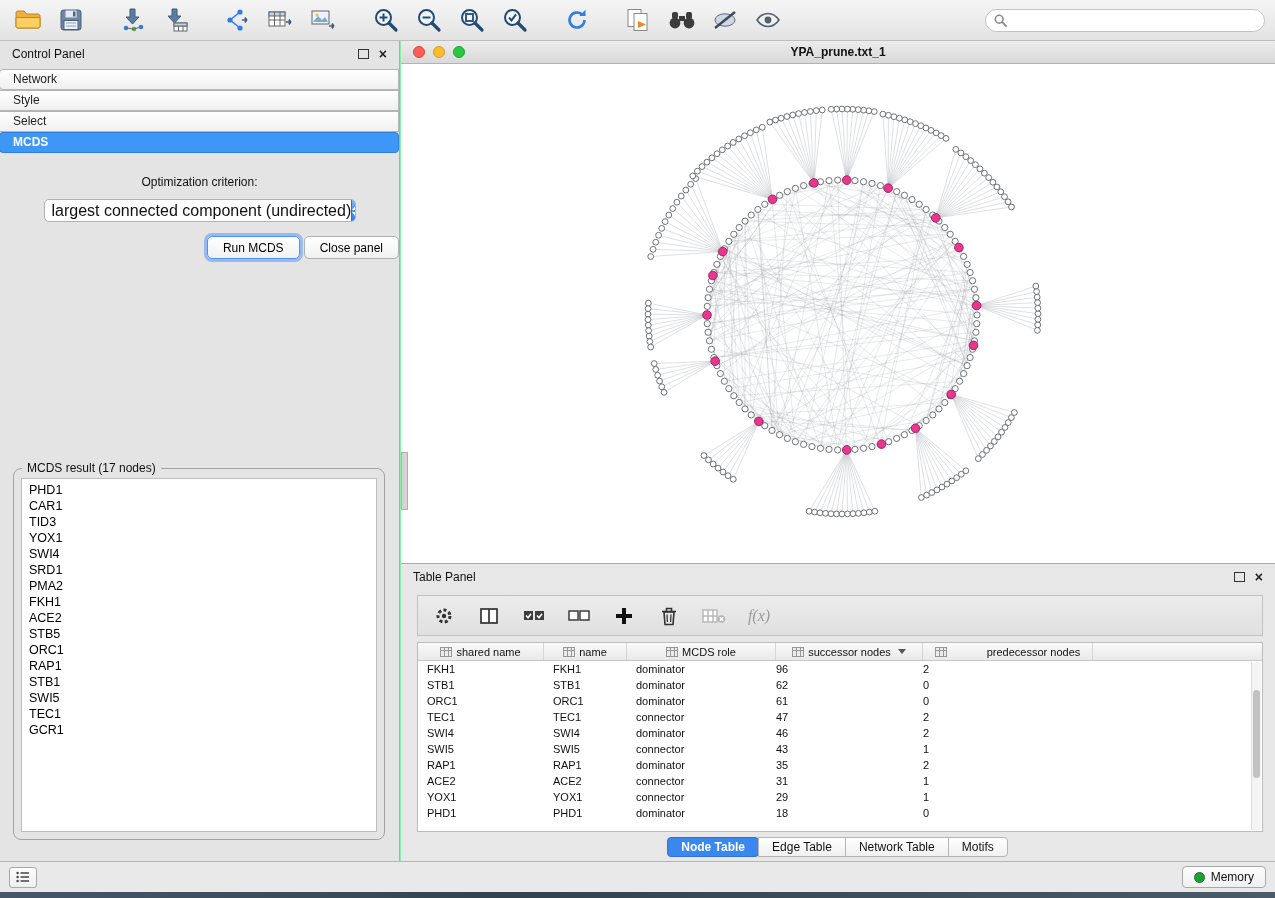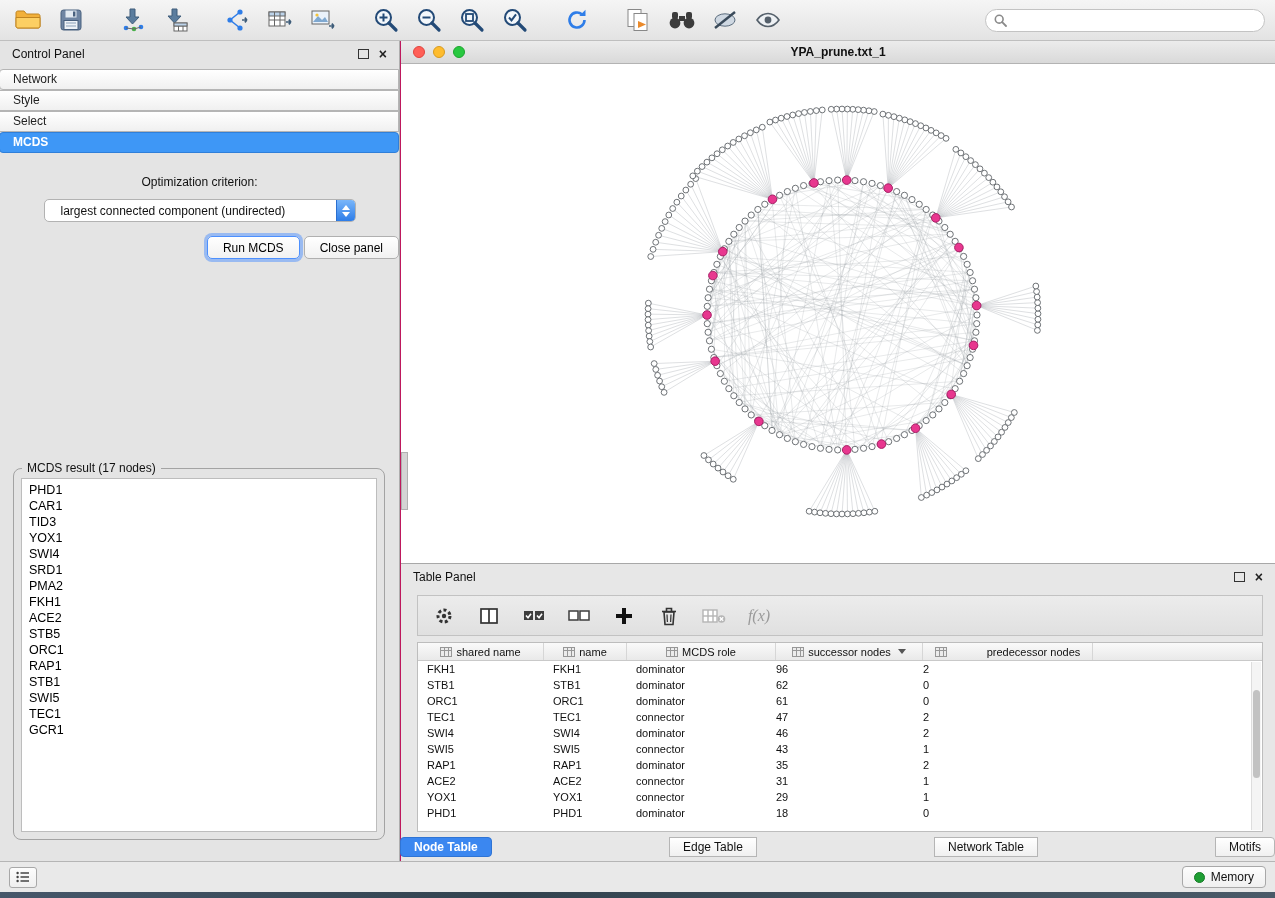--- a/index.html
+++ b/index.html
@@ -1,18 +1,18 @@
 <!DOCTYPE html>
 <html><head>
 <meta charset="utf-8">
 <style>
   * { box-sizing: border-box; margin: 0; padding: 0; }
   html,body { width:1275px; height:898px; overflow:hidden; }
   body { font-family:"Liberation Sans", sans-serif; font-size:12px; color:#111; background:#e8e8e8; }
-  #app { position:relative; width:1275px; height:898px; background:#be185d; }
+  #app { position:relative; width:1275px; height:898px; background:#86efac; }
 
   
   .toolbar { position:absolute; top:0; left:0; right:0; height:41px;
     background:linear-gradient(#f5f5f5,#e3e3e3); border-bottom:1px solid #bfbfbf;
     display:flex; align-items:center; padding:0 10px; gap:7px; }
   .tbtn { width:36px; height:31px; display:flex; align-items:center; justify-content:center;
     border-radius:4px; cursor:default; flex:0 0 auto; }
   .tsep { width:12px; height:1px; flex:0 0 auto; }
   .searchbox { margin-left:auto; width:280px; height:23px; background:#fff;
     border:1px solid #c3c3c3; border-radius:12px; display:flex; align-items:center;
@@ -28,21 +28,21 @@
   .win-close { font-size:14px; font-weight:bold; color:#222; line-height:10px; }
   .cp-tabs { display:flex; justify-content:center; margin-top:2px;flex-direction:column; }
   .cp-tab { height:21px; line-height:19px; padding:0 13px; background:linear-gradient(#ffffff,#f0f0f0);
     border:1px solid #b5b5b5; margin-left:-1px; font-size:12px; color:#222; }
   .cp-tab:first-child { border-radius:4px 0 0 4px; }
   .cp-tab:last-child { border-radius:0 4px 4px 0; }
   .cp-tab.sel { background:#3e97f6; border-color:#2f7fd9; color:#fff; border-radius:4px; font-weight:bold; }
   .opt-label { text-align:center; margin-top:22px; font-size:12px; }
   .dropdown { width:312px; height:23px; margin:10px auto 0 auto; background:#fff;
     border:1px solid #b2b2b2; border-radius:5px; display:flex; align-items:center; overflow:hidden; }
-  .dropdown .val { flex:1; padding-left:16px; font-size:12px; white-space:nowrap; }
+  .dropdown .val { flex:1; padding-left:7px; font-size:16px; white-space:nowrap; }
   .dd-stepper { width:19px; height:100%; background:linear-gradient(#79b6fa,#2e7de8);
     border-left:1px solid #2a6fd0; display:flex; flex-direction:column; align-items:center; justify-content:center; gap:2px; }
   .arr-up { width:0; height:0; border-left:4px solid transparent; border-right:4px solid transparent; border-bottom:5px solid #fff; }
   .arr-dn { width:0; height:0; border-left:4px solid transparent; border-right:4px solid transparent; border-top:5px solid #fff; }
   .btn-row { display:flex; justify-content:flex-end; gap:4px; margin-top:14px; }
   .mac-btn { height:23px; padding:0 15px; background:linear-gradient(#ffffff,#f1f1f1);
     border:1px solid #b0b0b0; border-radius:5px; font-size:12px; }
   .mac-btn.focus { border-color:#4d90fe; box-shadow:0 0 0 3px rgba(77,144,254,.5); }
   .groupbox { position:absolute; left:13px; top:427px; width:372px; height:372px;
     border:1px solid #a3a3a3; border-radius:8px; }
@@ -76,21 +76,21 @@
     border-right:1px solid #d6d6d6; overflow:hidden; white-space:nowrap; }
   .th-fill { flex:1; border-right:none; }
   .colicon { width:12px; height:10px; flex:0 0 auto; }
   .chev { width:0; height:0; border-left:4px solid transparent; border-right:4px solid transparent; border-top:5px solid #555; margin-left:3px; }
   .t-body { overflow:hidden; }
   .tr { display:flex; height:16px; align-items:center; }
   .td { font-size:11px; padding-left:9px; overflow:hidden; white-space:nowrap; }
   .td.num { text-align:left; padding-right:13px; padding-left:0; }
   .vscroll { position:absolute; right:1px; top:19px; bottom:1px; width:10px; background:#f4f4f4; border-left:1px solid #ddd; }
   .vthumb { position:absolute; left:1px; right:1px; top:28px; height:88px; background:#c2c2c2; border-radius:5px; }
-  .tp-tabs { position:absolute; bottom:5px; left:0; right:0; display:flex; justify-content:space-between; }
+  .tp-tabs { position:absolute; bottom:5px; left:0; right:0; display:flex; justify-content:center; }
   .tp-tab { height:20px; line-height:18px; padding:0 13px; background:linear-gradient(#ffffff,#f0f0f0);
     border:1px solid #b5b5b5; margin-left:-1px; font-size:12px; }
   .tp-tab:first-child { border-radius:4px 0 0 4px; }
   .tp-tab:last-child { border-radius:0 4px 4px 0; }
   .tp-tab.sel { background:#3b87f0; border-color:#2f74d4; color:#fff; border-radius:4px; font-weight:bold; }
 
   
   .statusbar { position:absolute; left:0; right:0; bottom:6px; height:31px; background:#e9e9e9;
     border-top:1px solid #b5b5b5; display:flex; align-items:center; padding:0 9px; }
   .list-btn { width:28px; height:21px; border:1px solid #a8a8a8; border-radius:3px;

